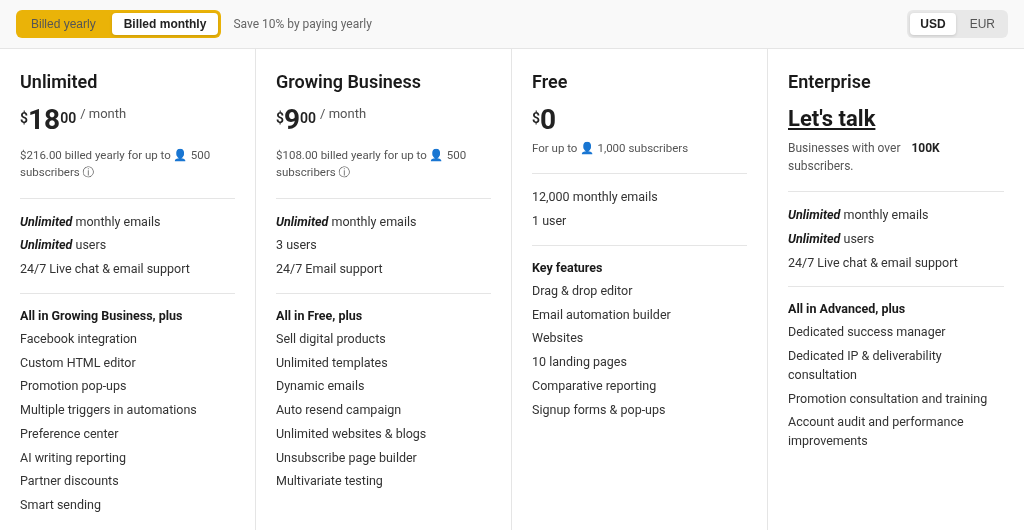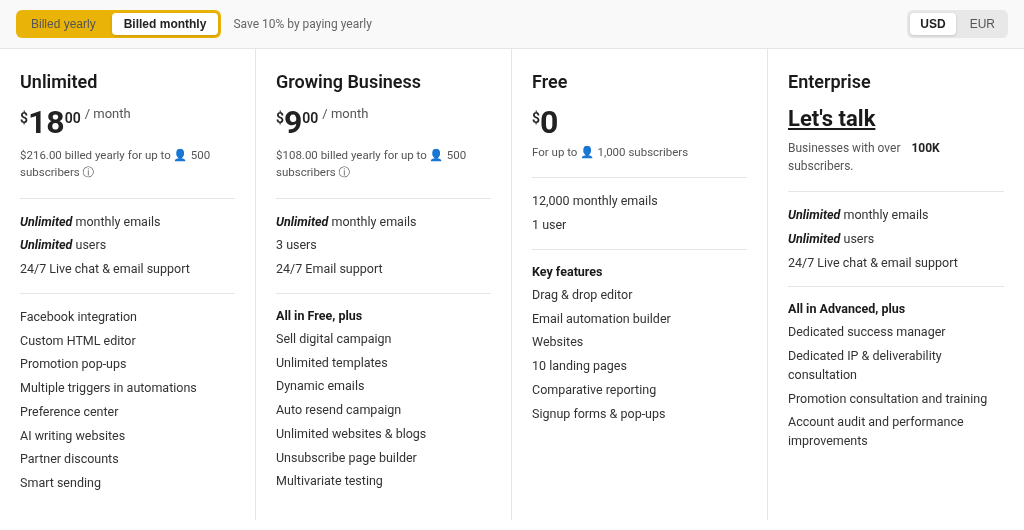--- a/index.html
+++ b/index.html
@@ -95,21 +95,21 @@
       margin-bottom: 14px;
       color: #1a1a1a;
     }
 
     .price-row {
       display: flex;
       align-items: flex-start;
       margin-bottom: 6px;
     }
     .price-dollar {
-      font-size: 32px;
+      font-size: 28px;
       font-weight: 700;
       line-height: 1;
     }
     .price-sup {
       font-size: 14px;
       font-weight: 600;
       margin-top: 4px;
     }
     .price-per {
       font-size: 13px;
@@ -196,46 +196,47 @@
         <span class="price-dollar">18</span>
         <span class="price-sup">00</span>
         <span class="price-per">/ month</span>
       </div>
       <div class="price-sub">$216.00 billed yearly for up to 👤 500 subscribers ⓘ</div>
       <hr class="divider">
       <div class="feature-line"><b>Unlimited</b> monthly emails</div>
       <div class="feature-line"><b>Unlimited</b> users</div>
       <div class="feature-line">24/7 Live chat &amp; email support</div>
       <hr class="divider">
+      <div class="section-title">All in Growing Business, plus</div>
       <div class="feature-line">Facebook integration</div>
       <div class="feature-line">Custom HTML editor</div>
       <div class="feature-line">Promotion pop-ups</div>
       <div class="feature-line">Multiple triggers in automations</div>
       <div class="feature-line">Preference center</div>
-      <div class="feature-line">AI writing websites</div>
+      <div class="feature-line">AI writing reporting</div>
       <div class="feature-line">Partner discounts</div>
       <div class="feature-line">Smart sending</div>
     </div>
 
     <div class="plan-card">
       <div class="plan-name">Growing Business</div>
       <div class="price-row">
         <span class="price-sup">$</span>
         <span class="price-dollar">9</span>
         <span class="price-sup">00</span>
         <span class="price-per">/ month</span>
       </div>
       <div class="price-sub">$108.00 billed yearly for up to 👤 500 subscribers ⓘ</div>
       <hr class="divider">
       <div class="feature-line"><b>Unlimited</b> monthly emails</div>
       <div class="feature-line">3 users</div>
       <div class="feature-line">24/7 Email support</div>
       <hr class="divider">
       <div class="section-title">All in Free, plus</div>
-      <div class="feature-line">Sell digital campaign</div>
+      <div class="feature-line">Sell digital products</div>
       <div class="feature-line">Unlimited templates</div>
       <div class="feature-line">Dynamic emails</div>
       <div class="feature-line">Auto resend campaign</div>
       <div class="feature-line">Unlimited websites &amp; blogs</div>
       <div class="feature-line">Unsubscribe page builder</div>
       <div class="feature-line">Multivariate testing</div>
     </div>
 
     <div class="plan-card">
       <div class="plan-name">Free</div>

